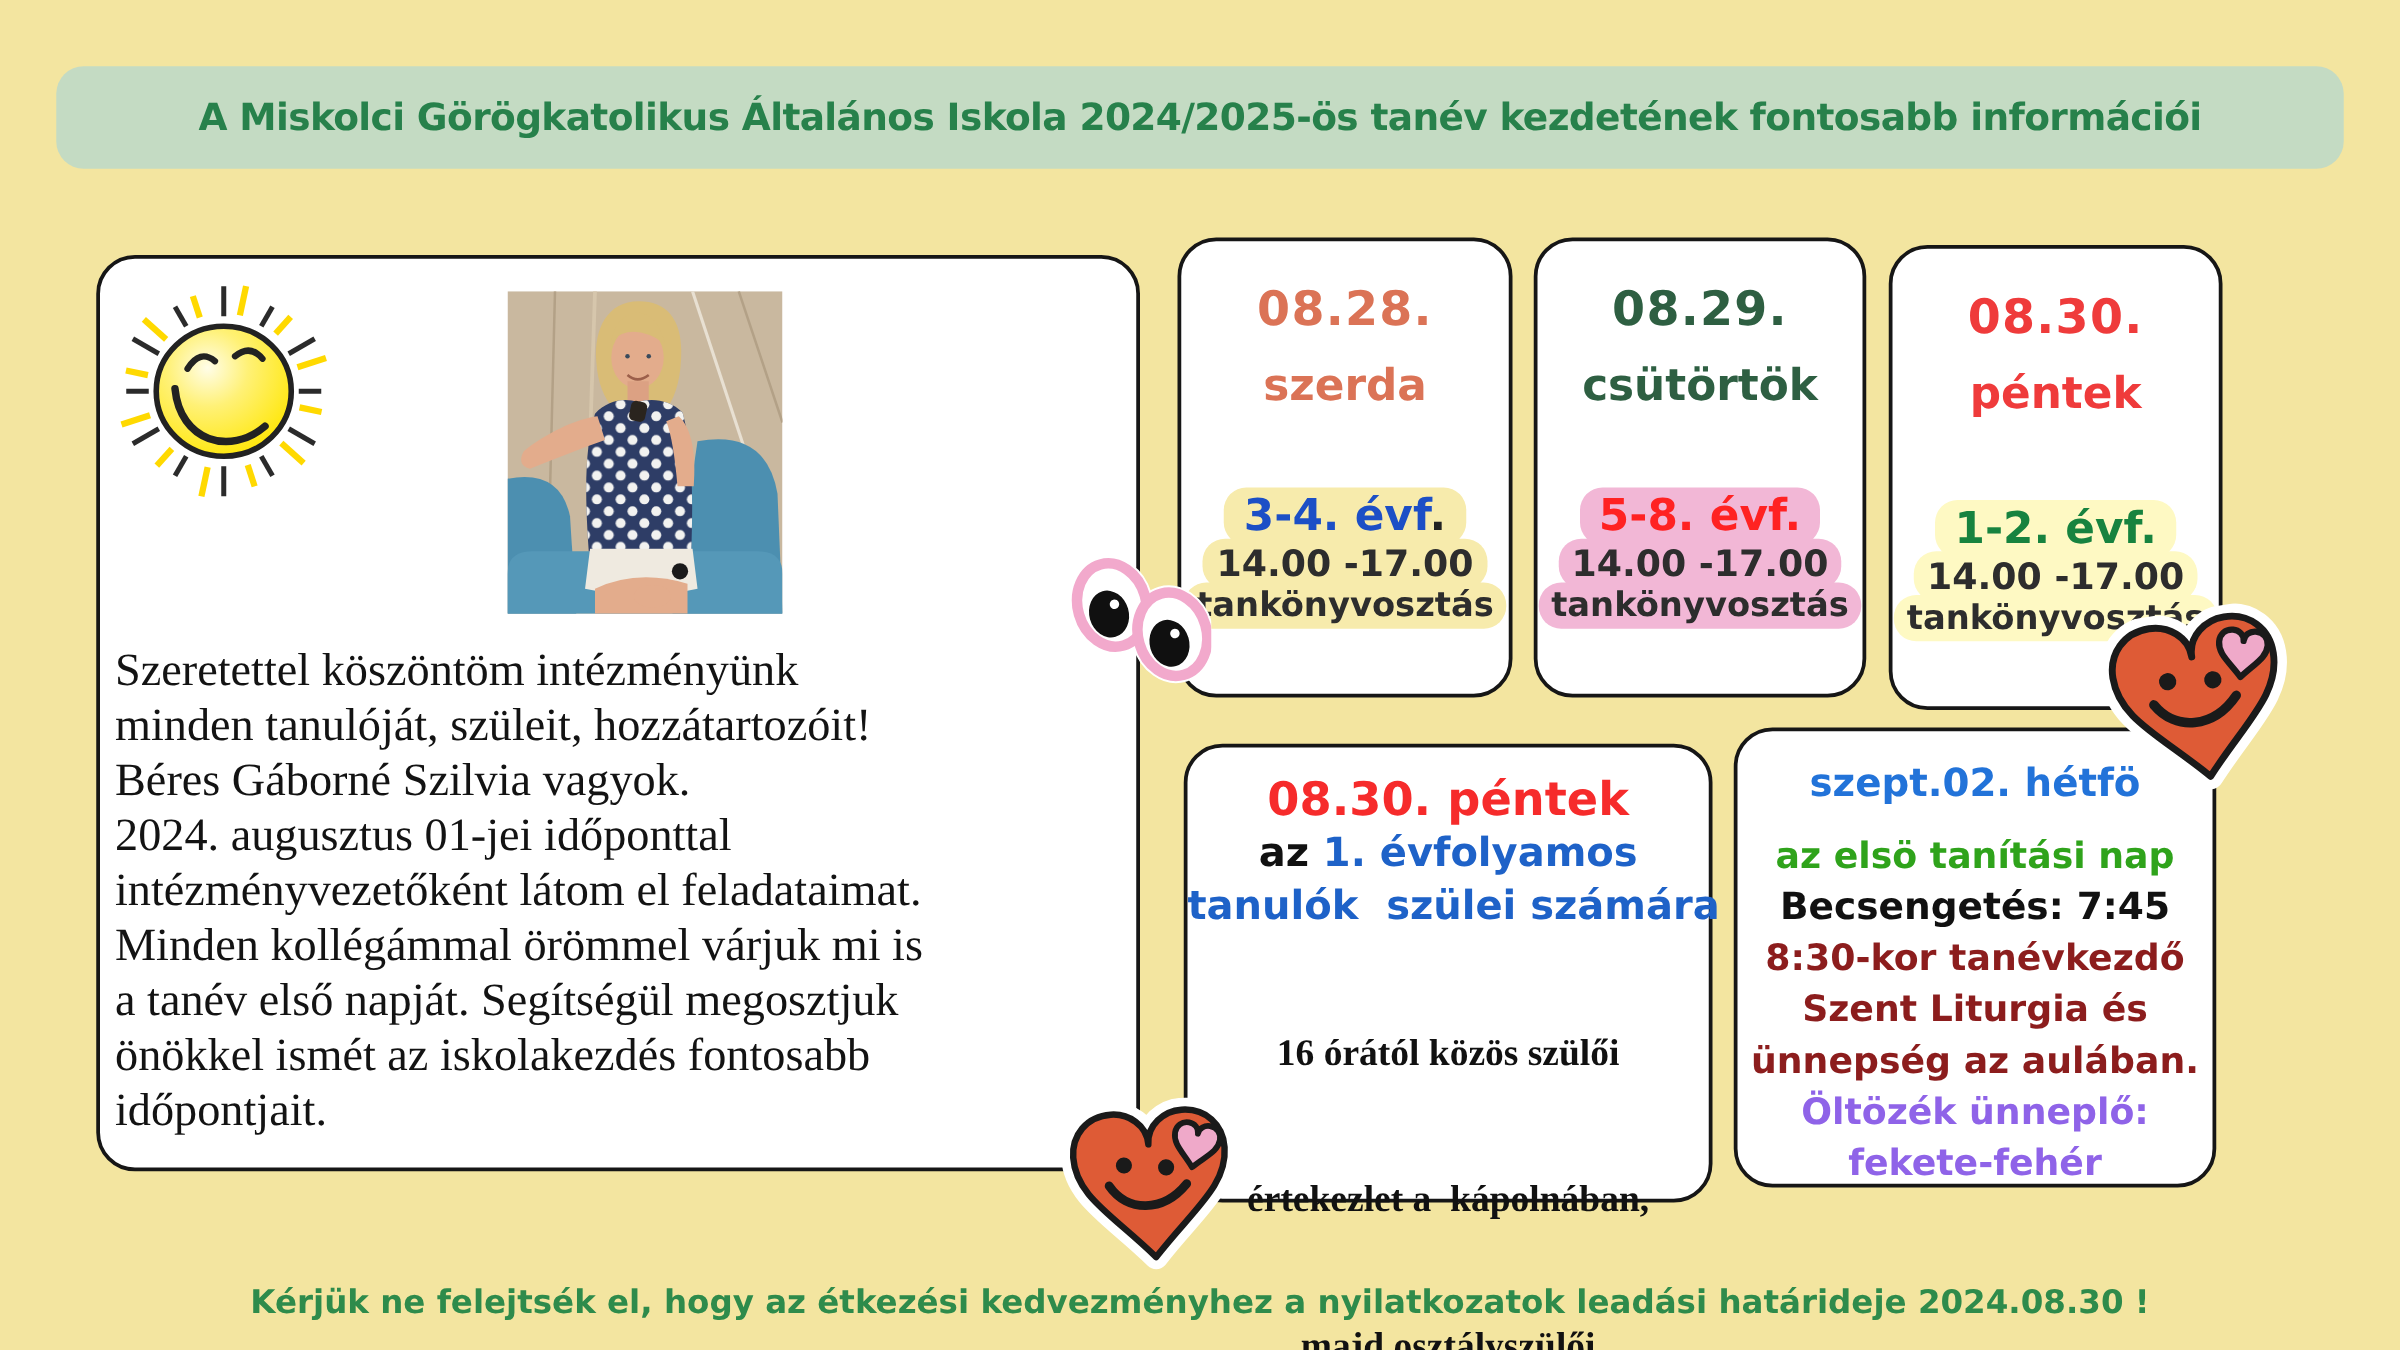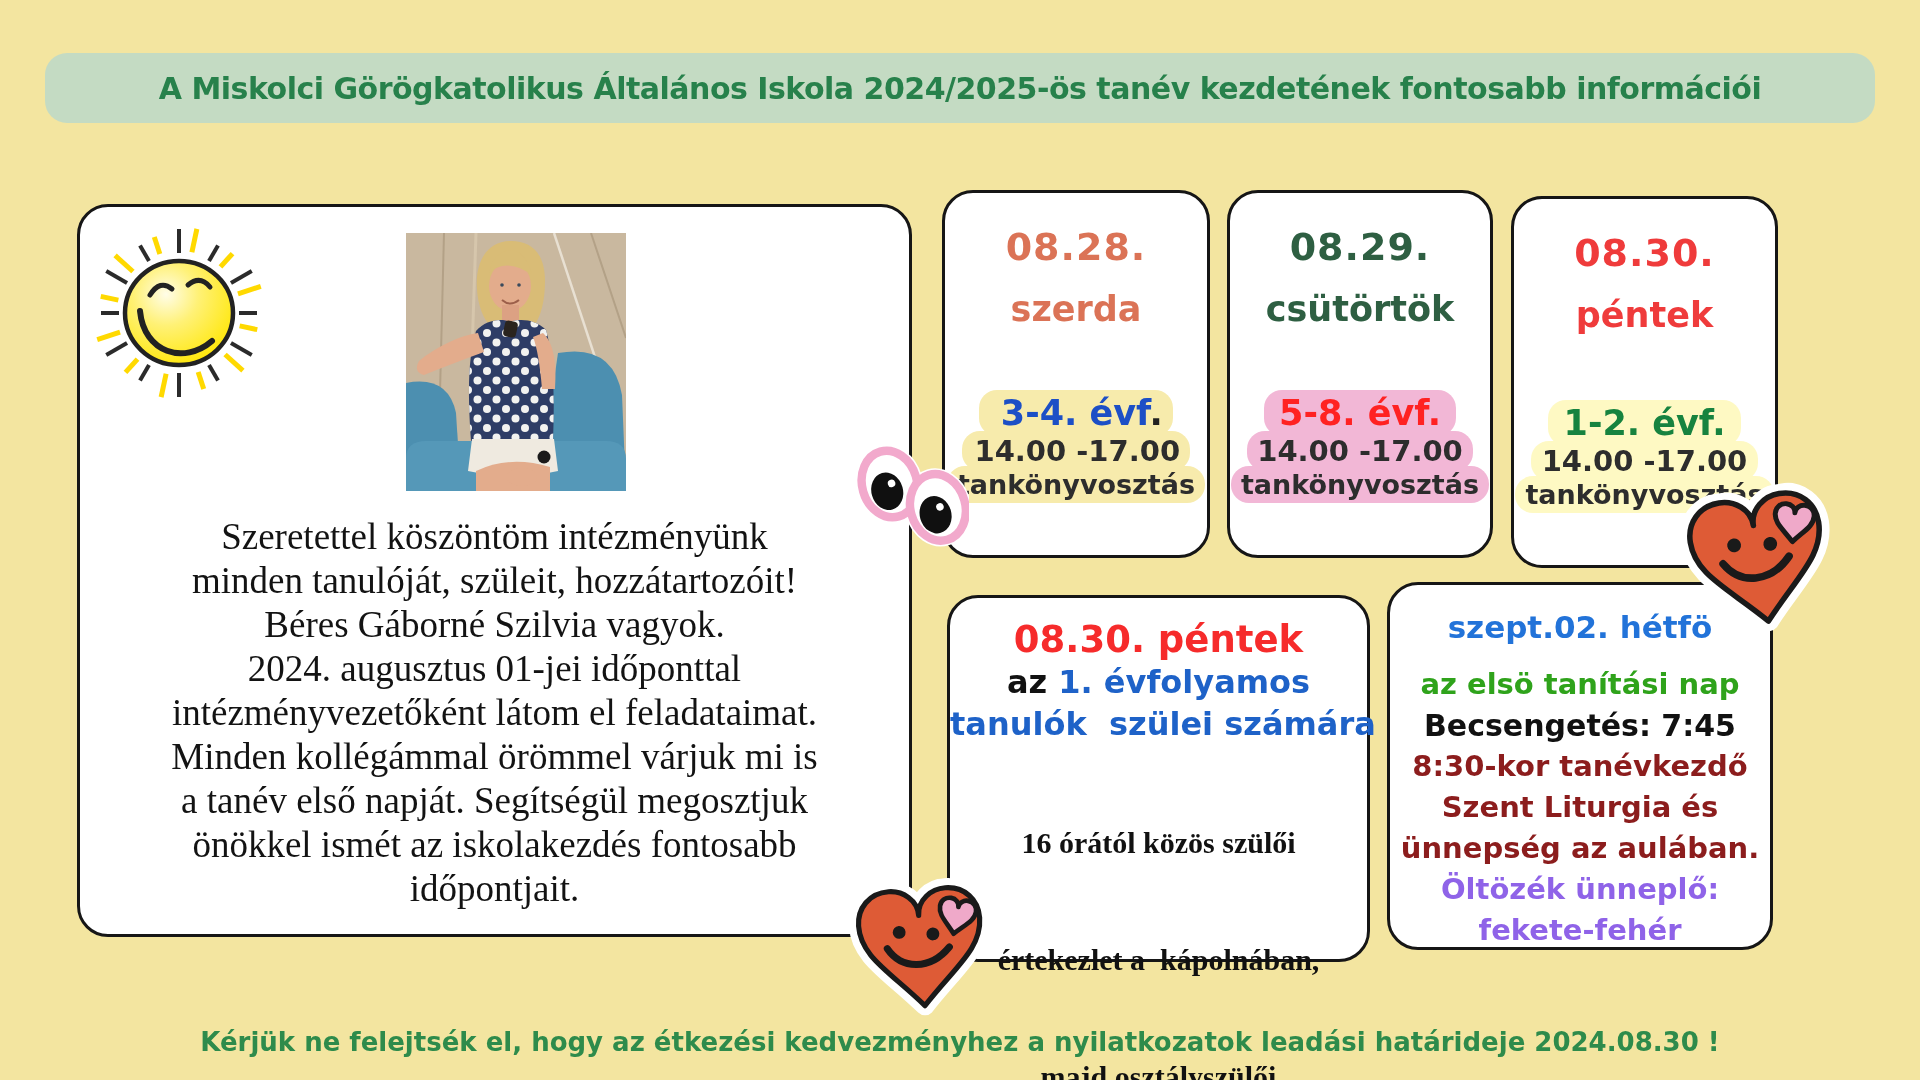--- a/index.html
+++ b/index.html
@@ -3,55 +3,55 @@
 <meta charset="utf-8">
 <style>
   html,body{margin:0;padding:0;}
   body{
     width:1920px;height:1080px;position:relative;overflow:hidden;
     background:#F3E5A0;
     font-family:"DejaVu Sans", sans-serif;
   }
   
   .banner{
-    position:absolute;left:45px;top:53px;width:1830px;height:70px;
+    position:absolute;left:45px;top:53px;width:1830px;height:82px;
     background:#C4DBC3;border-radius:22px;
     display:flex;align-items:center;justify-content:center;
   }
   .banner-text{
     color:#27814B;font-weight:bold;font-size:30px;letter-spacing:-0.5px;
     white-space:nowrap;
   }
   
   .card{
     position:absolute;background:#FFFFFF;border:3.5px solid #161616;
     border-radius:31px;box-sizing:border-box;
   }
   
   .intro-card{left:77px;top:204px;width:835px;height:733px;}
   .sun-wrap{position:absolute;left:10px;top:4px;width:178px;height:200px;}
   .photo-wrap{position:absolute;left:326px;top:26px;width:220px;height:258px;}
   .intro-text{
-    position:absolute;left:12px;right:12px;top:308px;text-align:center;
+    position:absolute;left:12px;right:12px;top:308px;text-align:left;
     font-family:"Liberation Serif", serif;color:#131313;
     font-size:37px;line-height:44px;
   }
   
   .scard{top:190px;width:268px;height:368px;}
   .s1{left:942px;}
   .s2{left:1227px;width:266px;}
   .s3{left:1511px;top:196px;height:372px;width:267px;}
   .scard .date{margin-top:32px;text-align:center;font-size:38px;font-weight:bold;letter-spacing:1px;}
   .scard .day{margin-top:20px;text-align:center;font-size:35px;font-weight:bold;}
   .s1 .date,.s1 .day{color:#DB7356;}
   .s2 .date,.s2 .day{color:#2E5F42;}
   .s3 .date,.s3 .day{color:#EF3B3B;}
   .hl{position:absolute;left:7px;right:7px;bottom:52px;display:flex;flex-direction:column;align-items:center;}
   .hl-line{border-radius:18px;text-align:center;padding:3px 10px;box-sizing:border-box;white-space:nowrap;}
-  .s1 .hl-line{background:#F7EBAC;text-align:right;}
+  .s1 .hl-line{background:#F7EBAC;}
   .s2 .hl-line{background:#F2B7D6;}
   .s3 .hl-line{background:#fef9c3;}
   .hl-grade{font-size:35px;font-weight:bold;min-width:78%;}
   .s1 .hl-grade{color:#1C4FC6;}
   .s2 .hl-grade{color:#FF2222;}
   .s3 .hl-grade{color:#17833F;}
   .grade-suffix{color:#222222;}
   .hl-time{font-size:29px;font-weight:bold;color:#2D2D2D;min-width:92%;margin-top:-5px;}
   .hl-event{font-size:27px;font-weight:bold;color:#2D2D2D;min-width:100%;margin-top:-5px;}
   

